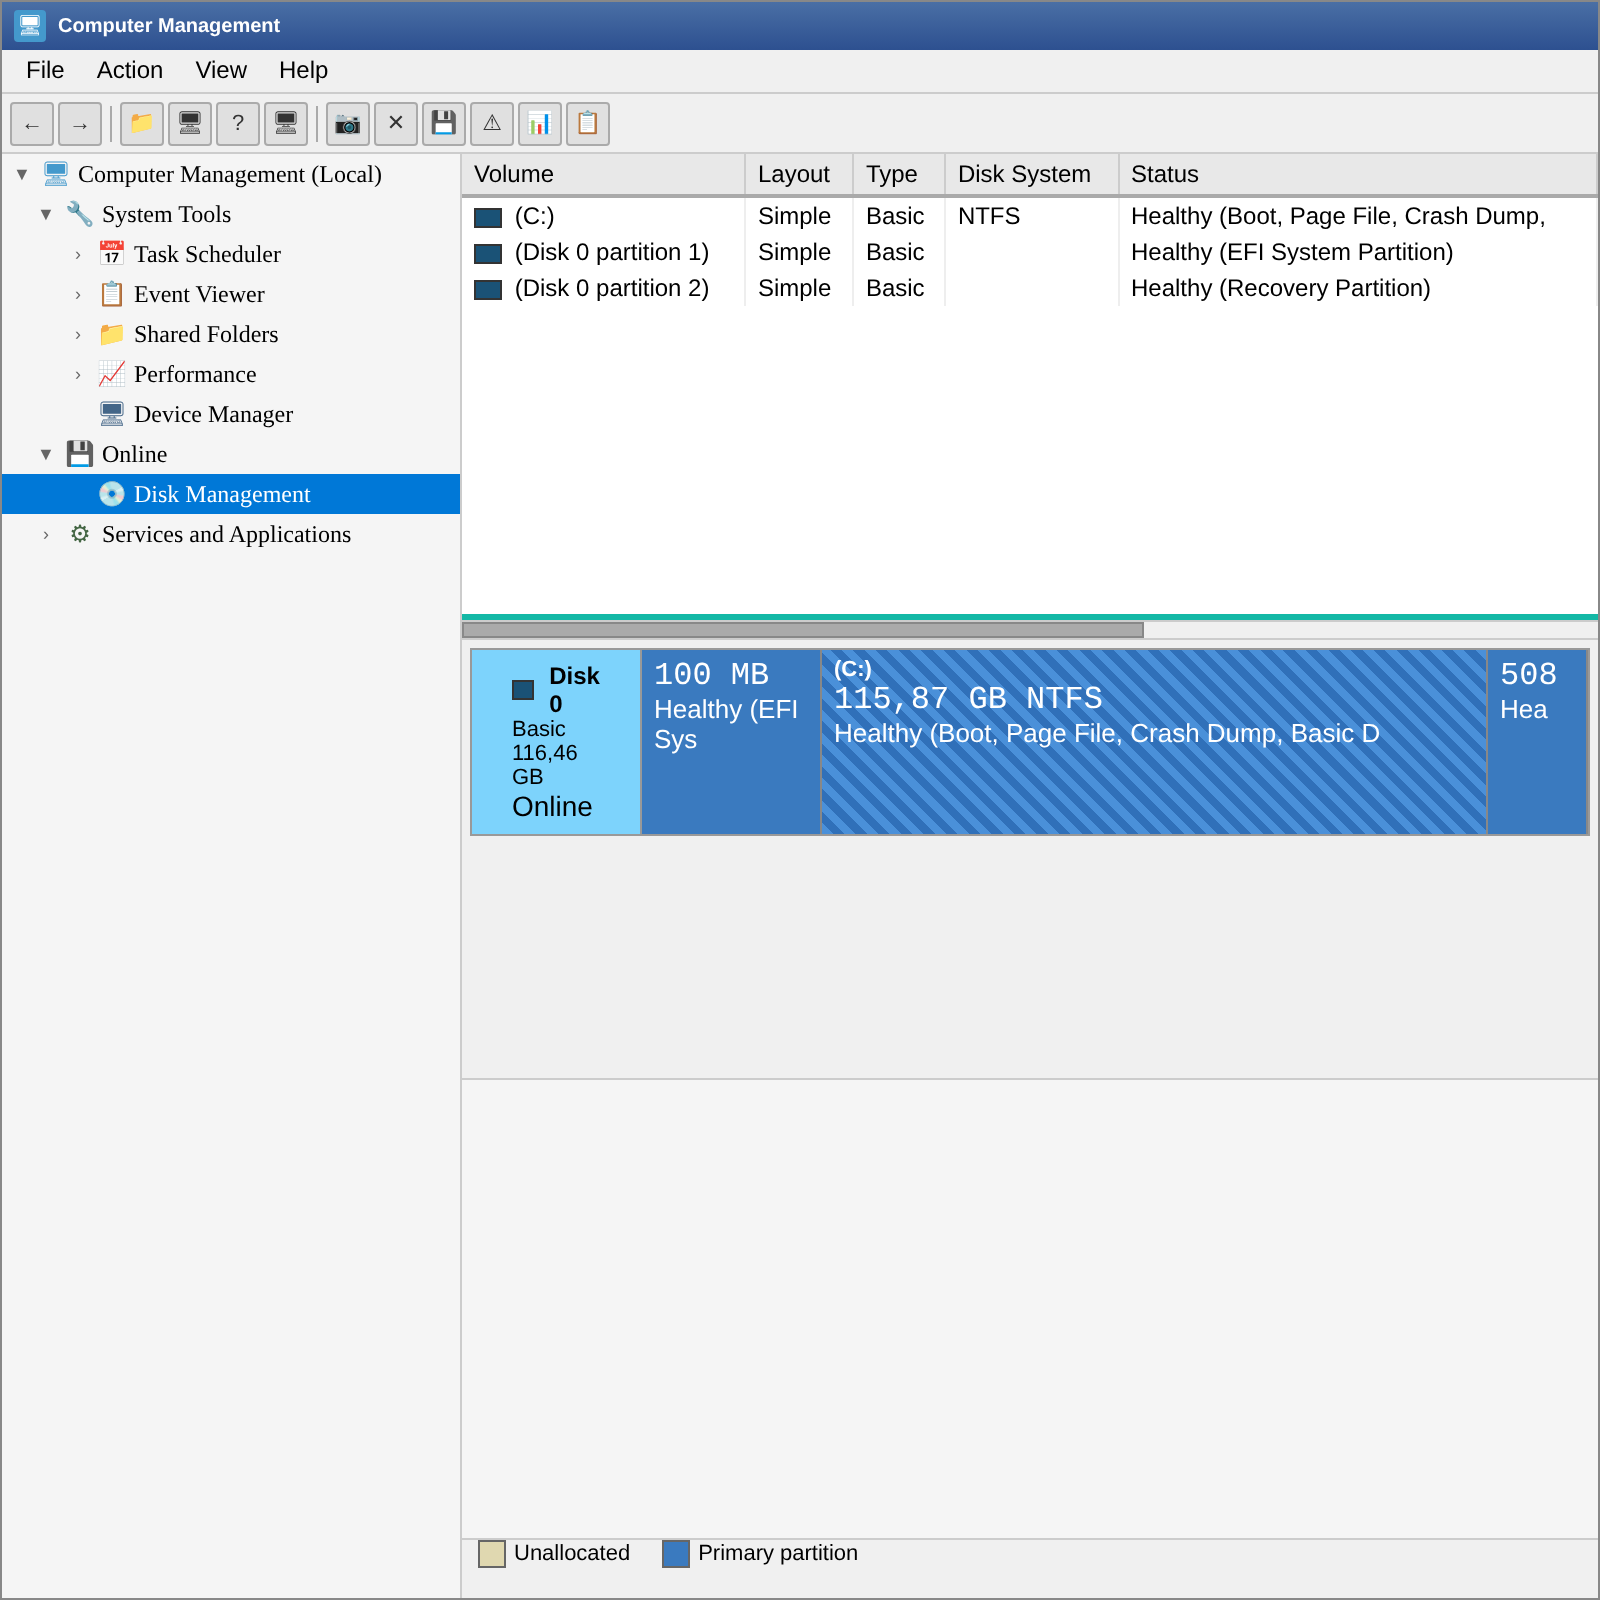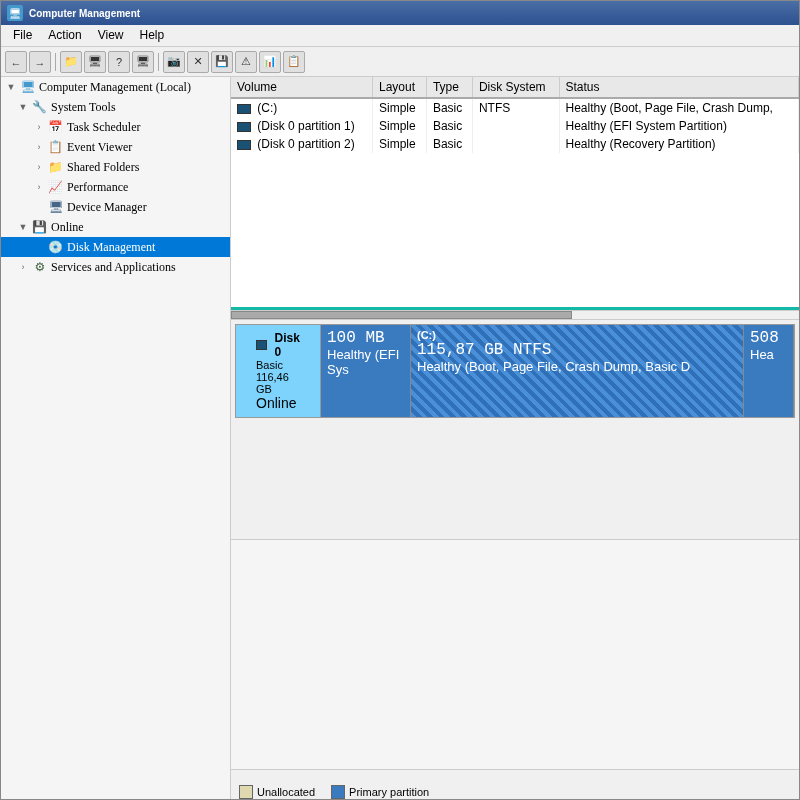--- a/index.html
+++ b/index.html
@@ -312,21 +312,21 @@
 
     .partition-status {
       font-size: 13px;
     }
 
     .bottom-legend {
       height: 30px;
       background: #f0f0f0;
       border-top: 1px solid #ccc;
       display: flex;
-      align-items: flex-end;
+      align-items: flex-start;
       padding: 0 8px;
       gap: 16px;
       font-size: 11px;
       flex-shrink: 0;
     }
 
     .legend-item {
       display: flex;
       align-items: center;
       gap: 4px;

